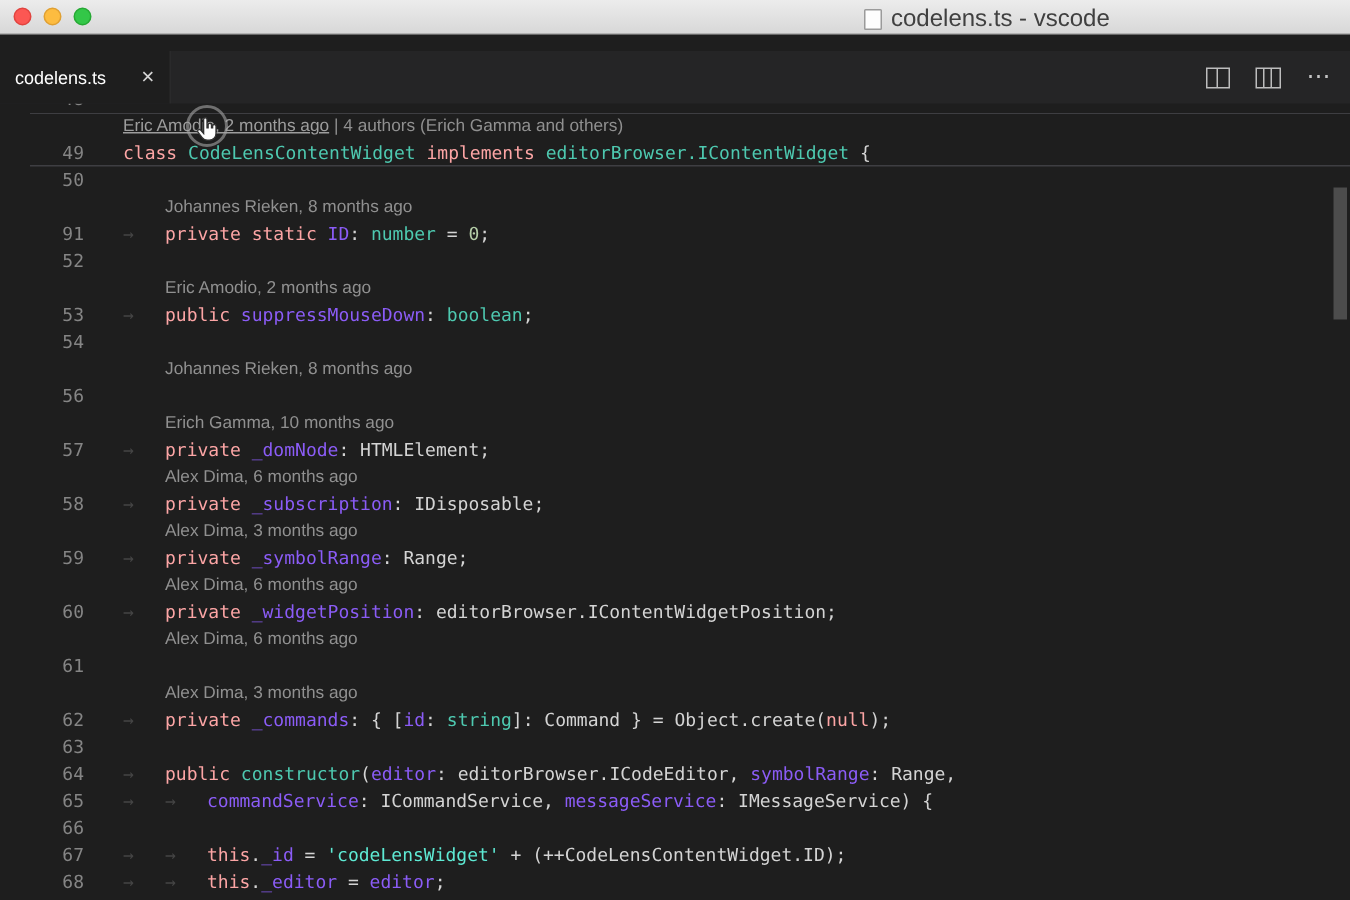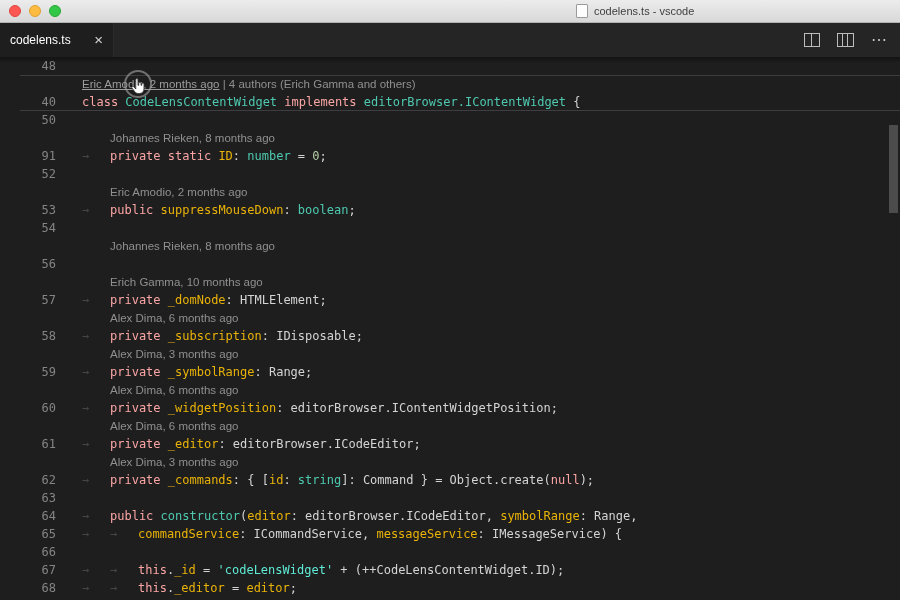--- a/index.html
+++ b/index.html
@@ -4,25 +4,25 @@
 <style>
   html,body{margin:0;padding:0;background:#1e1e1e;}
   .app{position:relative;width:900px;height:600px;overflow:hidden;font-family:"Liberation Sans",sans-serif;background:#1e1e1e;}
 
   
   .titlebar{position:absolute;top:0;left:0;right:0;height:22px;background:linear-gradient(#ececec,#d8d8d8);border-bottom:1px solid #b3b3b3;z-index:20;}
   .tl{position:absolute;top:5px;width:12px;height:12px;border-radius:50%;box-sizing:border-box;}
   .tl-red{left:9px;background:#fc5753;border:1px solid #e1443f;}
   .tl-yellow{left:29px;background:#fdbc40;border:1px solid #e0a032;}
   .tl-green{left:49px;background:#33c748;border:1px solid #26a934;}
-  .win-title{position:absolute;left:576px;top:4px;display:flex;align-items:center;gap:6px;color:#404040;font-size:11px;}
+  .win-title{position:absolute;left:576px;top:4px;display:flex;align-items:center;gap:6px;color:#404040;font-size:16px;}
   .proxy-icon{width:10px;height:12px;background:#fdfdfd;border:1px solid #9a9a9a;border-radius:1px;}
 
   
-  .tabbar{position:absolute;top:22px;left:0;right:0;height:35px;background:#252526;z-index:10;}
+  .tabbar{position:absolute;top:34px;left:0;right:0;height:35px;background:#252526;z-index:10;}
   .tab{position:absolute;left:0;top:0;width:114px;height:35px;background:#1e1e1e;color:#ffffff;font-size:12px;display:flex;align-items:center;padding:0 10px;box-sizing:border-box;border-right:1px solid #2a2a2b;}
   .tab-label{flex:1;}
   .tab-close{color:#d4d4d4;font-size:15px;line-height:15px;}
   .tab-actions{position:absolute;right:12px;top:0;height:35px;display:flex;align-items:center;gap:17px;}
   .icon-split{width:14px;height:12px;border:1px solid #bdbdbd;position:relative;}
   .icon-split::after{content:"";position:absolute;left:6px;top:0;bottom:0;width:1px;background:#bdbdbd;}
   .icon-layout{width:15px;height:12px;border:1px solid #bdbdbd;position:relative;}
   .icon-layout::before{content:"";position:absolute;left:4px;top:0;bottom:0;width:1px;background:#bdbdbd;}
   .icon-layout::after{content:"";position:absolute;left:9px;top:0;bottom:0;width:1px;background:#bdbdbd;}
   .icon-more{color:#c5c5c5;font-size:16px;letter-spacing:1px;line-height:12px;}
@@ -31,21 +31,21 @@
   .editor{position:absolute;top:57px;left:0;right:0;bottom:0;background:#1e1e1e;overflow:hidden;padding-left:20px;}
   .editor::before{content:"";position:absolute;top:0;left:0;right:0;height:6px;background:linear-gradient(rgba(0,0,0,.38),rgba(0,0,0,0));z-index:3;pointer-events:none;}
   .row{display:flex;height:18px;line-height:18px;font-family:"DejaVu Sans Mono","Liberation Mono",monospace;font-size:12px;white-space:pre;}
   .ln{width:36px;flex:none;text-align:right;color:#858585;}
   .content{margin-left:26px;white-space:pre;}
   .row.lens .content{font-family:"Liberation Sans",sans-serif;font-size:11.5px;color:#909090;}
   .lens-link{text-decoration:underline;cursor:pointer;color:#9d9d9d;}
   .tab-ws{display:inline-block;width:28px;color:#454545;}
   .tok-kw{color:#fca5a5;}
   .tok-type{color:#4ec9b0;}
-  .tok-var{color:#eab308;}
+  .tok-var{color:#8b5cf6;}
   .tok-str{color:#5eead4;}
   .tok-num{color:#b5cea8;}
   .tok-plain{color:#d4d4d4;}
   .hl-top{box-shadow:inset 0 1px 0 #3e3e42;}
   .hl-bottom{box-shadow:inset 0 -1px 0 #3e3e42;}
 
   
   .scroll-thumb{position:absolute;right:2px;top:68px;width:9px;height:88px;background:rgba(121,121,121,.5);z-index:4;}
 
   
@@ -76,40 +76,40 @@
       <span class="icon-split"></span>
       <span class="icon-layout"></span>
       <span class="icon-more">⋯</span>
     </div>
   </div>
 
   <div class="editor">
     <div id="code-area">
         <div class="row"><div class="ln">48</div><div class="content"></div></div>
         <div class="row lens hl-top"><div class="ln"></div><div class="content"><span class="lens-link">Eric Amodio, 2 months ago</span><span> | </span><span>4 authors (Erich Gamma and others)</span></div></div>
-        <div class="row hl-bottom"><div class="ln">40</div><div class="content"><span class="tok-kw">class </span><span class="tok-type">CodeLensContentWidget</span><span class="tok-kw"> implements </span><span class="tok-type">editorBrowser.IContentWidget</span><span class="tok-plain"> {</span></div></div>
+        <div class="row hl-bottom"><div class="ln">49</div><div class="content"><span class="tok-kw">class </span><span class="tok-type">CodeLensContentWidget</span><span class="tok-kw"> implements </span><span class="tok-type">editorBrowser.IContentWidget</span><span class="tok-plain"> {</span></div></div>
         <div class="row"><div class="ln">50</div><div class="content"></div></div>
         <div class="row lens"><div class="ln"></div><div class="content" style="margin-left: 54px;"><span>Johannes Rieken, 8 months ago</span></div></div>
         <div class="row"><div class="ln">91</div><div class="content"><span class="tab-ws">→</span><span class="tok-kw">private static </span><span class="tok-var">ID</span><span class="tok-plain">: </span><span class="tok-type">number</span><span class="tok-plain"> = </span><span class="tok-num">0</span><span class="tok-plain">;</span></div></div>
         <div class="row"><div class="ln">52</div><div class="content"></div></div>
         <div class="row lens"><div class="ln"></div><div class="content" style="margin-left: 54px;"><span>Eric Amodio, 2 months ago</span></div></div>
         <div class="row"><div class="ln">53</div><div class="content"><span class="tab-ws">→</span><span class="tok-kw">public </span><span class="tok-var">suppressMouseDown</span><span class="tok-plain">: </span><span class="tok-type">boolean</span><span class="tok-plain">;</span></div></div>
         <div class="row"><div class="ln">54</div><div class="content"></div></div>
         <div class="row lens"><div class="ln"></div><div class="content" style="margin-left: 54px;"><span>Johannes Rieken, 8 months ago</span></div></div>
         <div class="row"><div class="ln">56</div><div class="content"></div></div>
         <div class="row lens"><div class="ln"></div><div class="content" style="margin-left: 54px; text-align: right;"><span>Erich Gamma, 10 months ago</span></div></div>
         <div class="row"><div class="ln">57</div><div class="content"><span class="tab-ws">→</span><span class="tok-kw">private </span><span class="tok-var">_domNode</span><span class="tok-plain">: HTMLElement;</span></div></div>
         <div class="row lens"><div class="ln"></div><div class="content" style="margin-left: 54px;"><span>Alex Dima, 6 months ago</span></div></div>
         <div class="row"><div class="ln">58</div><div class="content"><span class="tab-ws">→</span><span class="tok-kw">private </span><span class="tok-var">_subscription</span><span class="tok-plain">: IDisposable;</span></div></div>
         <div class="row lens"><div class="ln"></div><div class="content" style="margin-left: 54px;"><span>Alex Dima, 3 months ago</span></div></div>
         <div class="row"><div class="ln">59</div><div class="content"><span class="tab-ws">→</span><span class="tok-kw">private </span><span class="tok-var">_symbolRange</span><span class="tok-plain">: Range;</span></div></div>
         <div class="row lens"><div class="ln"></div><div class="content" style="margin-left: 54px;"><span>Alex Dima, 6 months ago</span></div></div>
         <div class="row"><div class="ln">60</div><div class="content"><span class="tab-ws">→</span><span class="tok-kw">private </span><span class="tok-var">_widgetPosition</span><span class="tok-plain">: editorBrowser.IContentWidgetPosition;</span></div></div>
         <div class="row lens"><div class="ln"></div><div class="content" style="margin-left: 54px;"><span>Alex Dima, 6 months ago</span></div></div>
-        <div class="row"><div class="ln">61</div><div class="content"><span class="tab-ws">→</span><span class="tok-kw">private </span><span class="tok-var">_editor</span><span class="tok-plain">: editorBrowser.ICodeEditor;</span></div></div>
+        <div class="row"><div class="ln">61</div></div>
         <div class="row lens"><div class="ln"></div><div class="content" style="margin-left: 54px;"><span>Alex Dima, 3 months ago</span></div></div>
         <div class="row"><div class="ln">62</div><div class="content"><span class="tab-ws">→</span><span class="tok-kw">private </span><span class="tok-var">_commands</span><span class="tok-plain">: { [</span><span class="tok-var">id</span><span class="tok-plain">: </span><span class="tok-type">string</span><span class="tok-plain">]: Command } = Object.create(</span><span class="tok-kw">null</span><span class="tok-plain">);</span></div></div>
         <div class="row"><div class="ln">63</div><div class="content"></div></div>
         <div class="row"><div class="ln">64</div><div class="content"><span class="tab-ws">→</span><span class="tok-kw">public </span><span class="tok-type">constructor</span><span class="tok-plain">(</span><span class="tok-var">editor</span><span class="tok-plain">: editorBrowser.ICodeEditor, </span><span class="tok-var">symbolRange</span><span class="tok-plain">: Range,</span></div></div>
         <div class="row"><div class="ln">65</div><div class="content"><span class="tab-ws">→</span><span class="tab-ws">→</span><span class="tok-var">commandService</span><span class="tok-plain">: ICommandService, </span><span class="tok-var">messageService</span><span class="tok-plain">: IMessageService) {</span></div></div>
         <div class="row"><div class="ln">66</div><div class="content"></div></div>
         <div class="row"><div class="ln">67</div><div class="content"><span class="tab-ws">→</span><span class="tab-ws">→</span><span class="tok-kw">this</span><span class="tok-plain">.</span><span class="tok-var">_id</span><span class="tok-plain"> = </span><span class="tok-str">'codeLensWidget'</span><span class="tok-plain"> + (++CodeLensContentWidget.ID);</span></div></div>
         <div class="row"><div class="ln">68</div><div class="content"><span class="tab-ws">→</span><span class="tab-ws">→</span><span class="tok-kw">this</span><span class="tok-plain">.</span><span class="tok-var">_editor</span><span class="tok-plain"> = </span><span class="tok-var">editor</span><span class="tok-plain">;</span></div></div>
       </div>
     <div class="scroll-thumb"></div>

